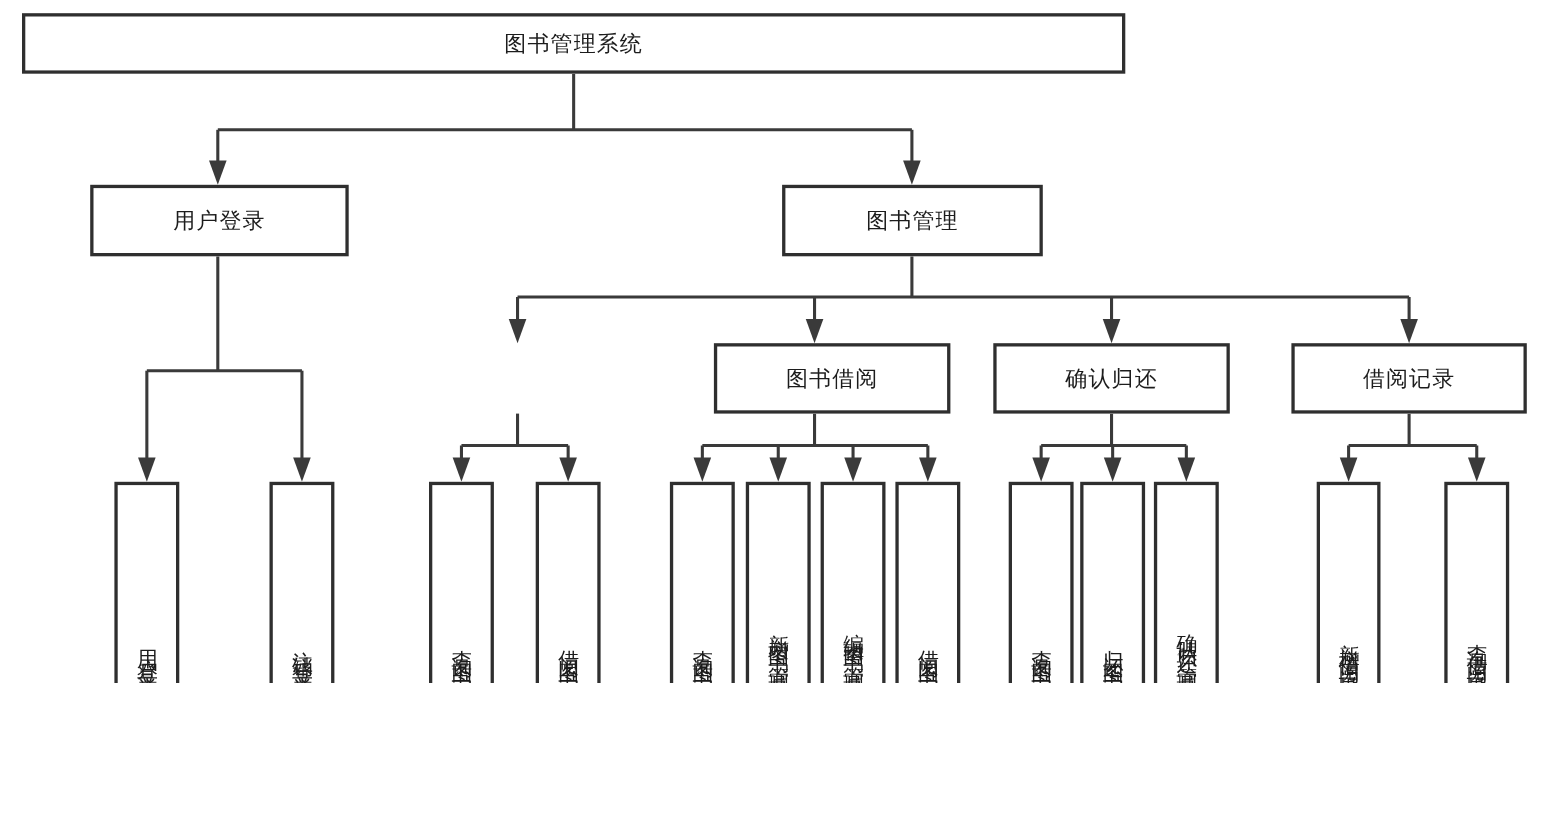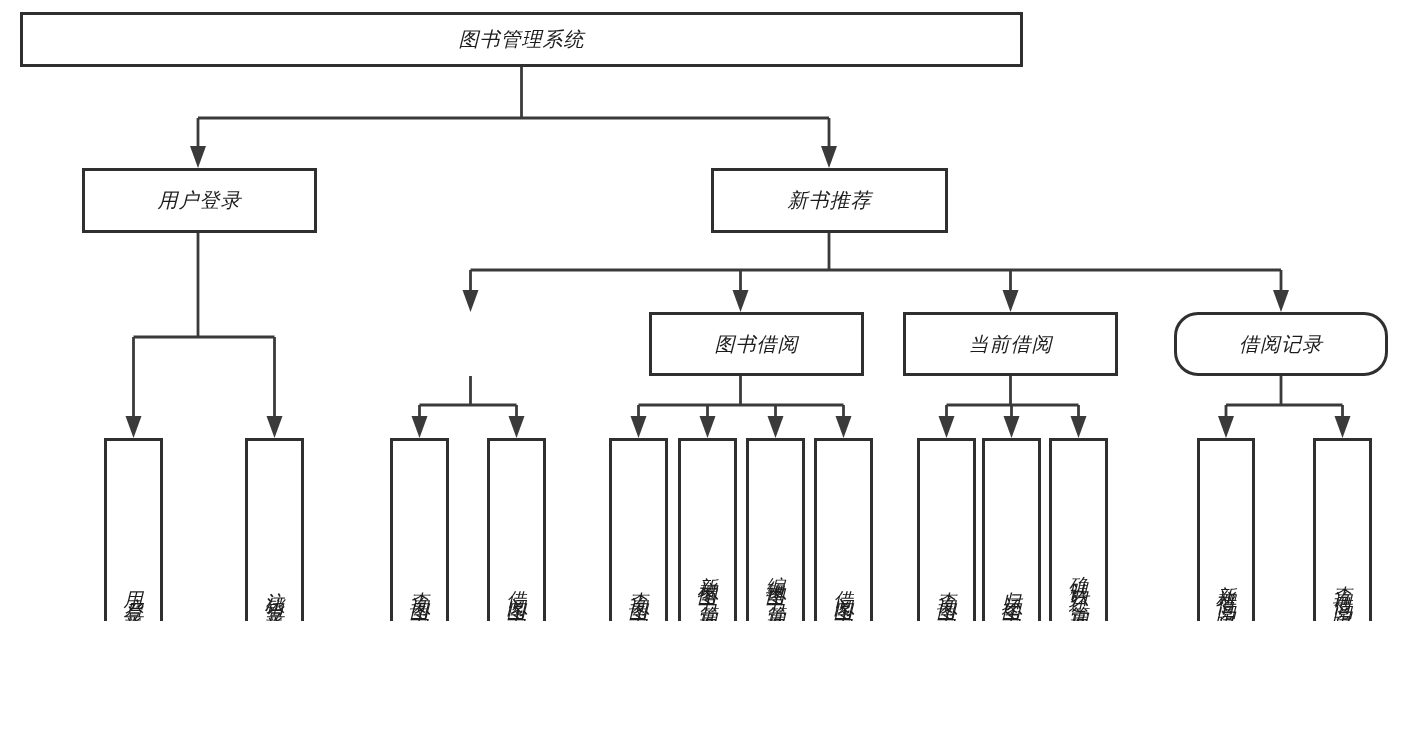--- a/index.html
+++ b/index.html
@@ -1,18 +1,18 @@
 <!DOCTYPE html>
 <html style="--background: #ffffff; --border: #2f2f2f; --line: #3a3a3a; --text: #1c1c1c; --watermark: #c3c3c3;"><head>
 <meta charset="utf-8">
 <style>
   html,body{margin:0;padding:0;background:#fff;}
   #stage{
     position:relative;width:1405px;height:621px;background:var(--background,#fff);
-    font-family:"Liberation Sans","DejaVu Sans",sans-serif;overflow:hidden;font-style:italic;
+    font-family:"Liberation Sans","DejaVu Sans",sans-serif;overflow:hidden;
   }
   #connectors{position:absolute;left:0;top:0;width:1405px;height:747px;z-index:1;}
   .node{
     position:absolute;box-sizing:border-box;background:#fff;
     border:3px solid var(--border,#2f2f2f);
     display:flex;align-items:center;justify-content:center;
     color:var(--text,#1c1c1c);z-index:2;
   }
   .hnode{font-size:20px;letter-spacing:1px;}
   .leaf{
@@ -90,25 +90,25 @@
     <line x1="1226" y1="405" x2="1342.5" y2="405"></line>
     <line x1="1226" y1="405" x2="1226" y2="420"></line>
     <polygon points="1226,438 1218,416 1234,416"></polygon>
     <line x1="1342.5" y1="405" x2="1342.5" y2="420"></line>
     <polygon points="1342.5,438 1334.5,416 1350.5,416"></polygon>
   </svg>
 
   <div class="node hnode" style="left:20px;top:12px;width:1003px;height:55px;">图书管理系统</div>
 
   <div class="node hnode" style="left:82px;top:168px;width:235px;height:65px;">用户登录</div>
-  <div class="node hnode" style="left:711px;top:168px;width:237px;height:65px;">新书推荐</div>
+  <div class="node hnode" style="left:711px;top:168px;width:237px;height:65px;">图书管理</div>
 
   <div class="node hnode" style="left:633px;top:312px;width:215px;height:64px;margin-left:16px;">图书借阅</div>
-  <div class="node hnode" style="left:903px;top:312px;width:215px;height:64px;">当前借阅</div>
-  <div class="node hnode" style="left:1174px;top:312px;width:214px;height:64px;border-radius:24px;">借阅记录</div>
+  <div class="node hnode" style="left:903px;top:312px;width:215px;height:64px;">确认归还</div>
+  <div class="node hnode" style="left:1174px;top:312px;width:214px;height:64px;">借阅记录</div>
 
   <div class="node leaf" style="left:104px;top:438px;width:59px;height:300px;">用户登录</div>
   <div class="node leaf" style="left:245px;top:438px;width:59px;height:300px;">注销登录</div>
 
   <div class="node leaf" style="left:390px;top:438px;width:59px;height:300px;">查询图书</div>
   <div class="node leaf" style="left:487px;top:438px;width:59px;height:300px;">借阅图书</div>
 
   <div class="node leaf" style="left:609px;top:438px;width:59px;height:300px;">查询图书</div>
   <div class="node leaf" style="left:678px;top:438px;width:59px;height:300px;">新增图书（管理员）</div>
   <div class="node leaf" style="left:746px;top:438px;width:59px;height:300px;">编辑图书（管理员）</div>

